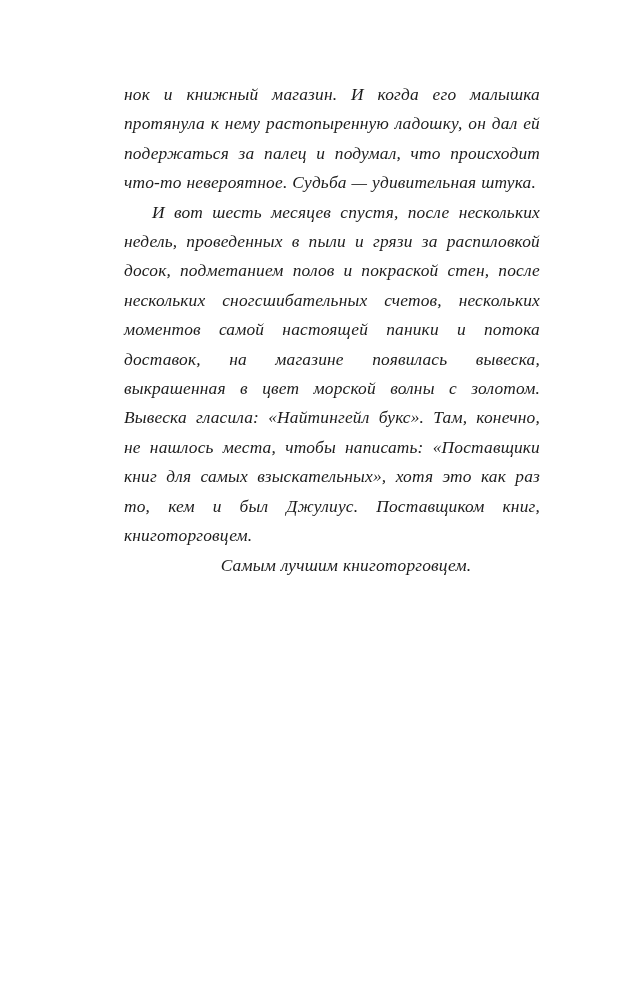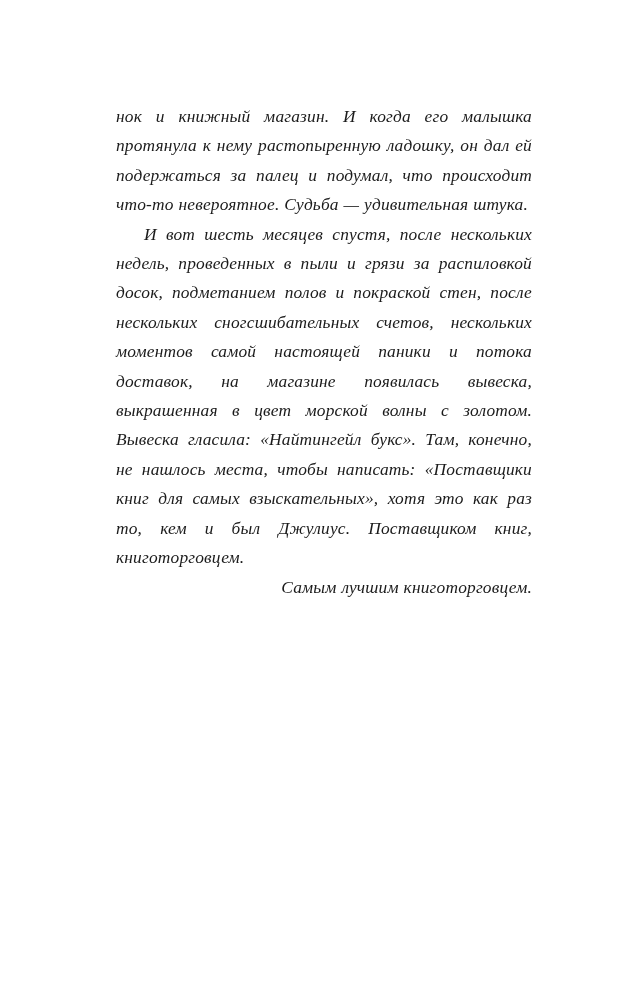--- a/index.html
+++ b/index.html
@@ -15,45 +15,44 @@
   }
   .page {
     position: relative;
     width: 632px;
     height: 1000px;
     background: #ffffff;
     box-sizing: border-box;
   }
   .text-column {
     position: absolute;
-    left: 116px;
+    left: 124px;
     top: 80px;
     width: 416px;
-    margin-top: 22px;
   }
   .para {
     margin: 0;
     font-style: italic;
     font-size: 17.4px;
     line-height: 29.4px;
     color: #1b1b1b;
     text-align: justify;
     text-justify: inter-word;
     letter-spacing: 0.01em;
     word-spacing: 0.02em;
   }
   .para.indent {
     text-indent: 28px;
   }
   .para + .para {
     margin-top: 0;
   }
   
   .para:last-child {
-    text-align: right;
+    text-align: center;
   }
 </style>
 </head>
 <body>
 
 <div class="page">
   <div class="text-column">
     <p class="para">нок и книжный магазин. И когда его малышка протянула к нему растопыренную ладошку, он дал ей подержаться за палец и подумал, что происходит что-то невероятное. Судьба — удивительная штука.</p>
     <p class="para indent">И вот шесть месяцев спустя, после нескольких недель, проведенных в пыли и грязи за распиловкой досок, подметанием полов и покраской стен, после нескольких сногсшибательных счетов, нескольких моментов самой настоящей паники и потока доставок, на магазине появилась вывеска, выкрашенная в цвет морской волны с золотом. Вывеска гласила: «Найтингейл букс». Там, конечно, не нашлось места, чтобы написать: «Поставщики книг для самых взыскательных», хотя это как раз то, кем и был Джулиус. Поставщиком книг, книготорговцем.</p>
     <p class="para indent">Самым лучшим книготорговцем.</p>

